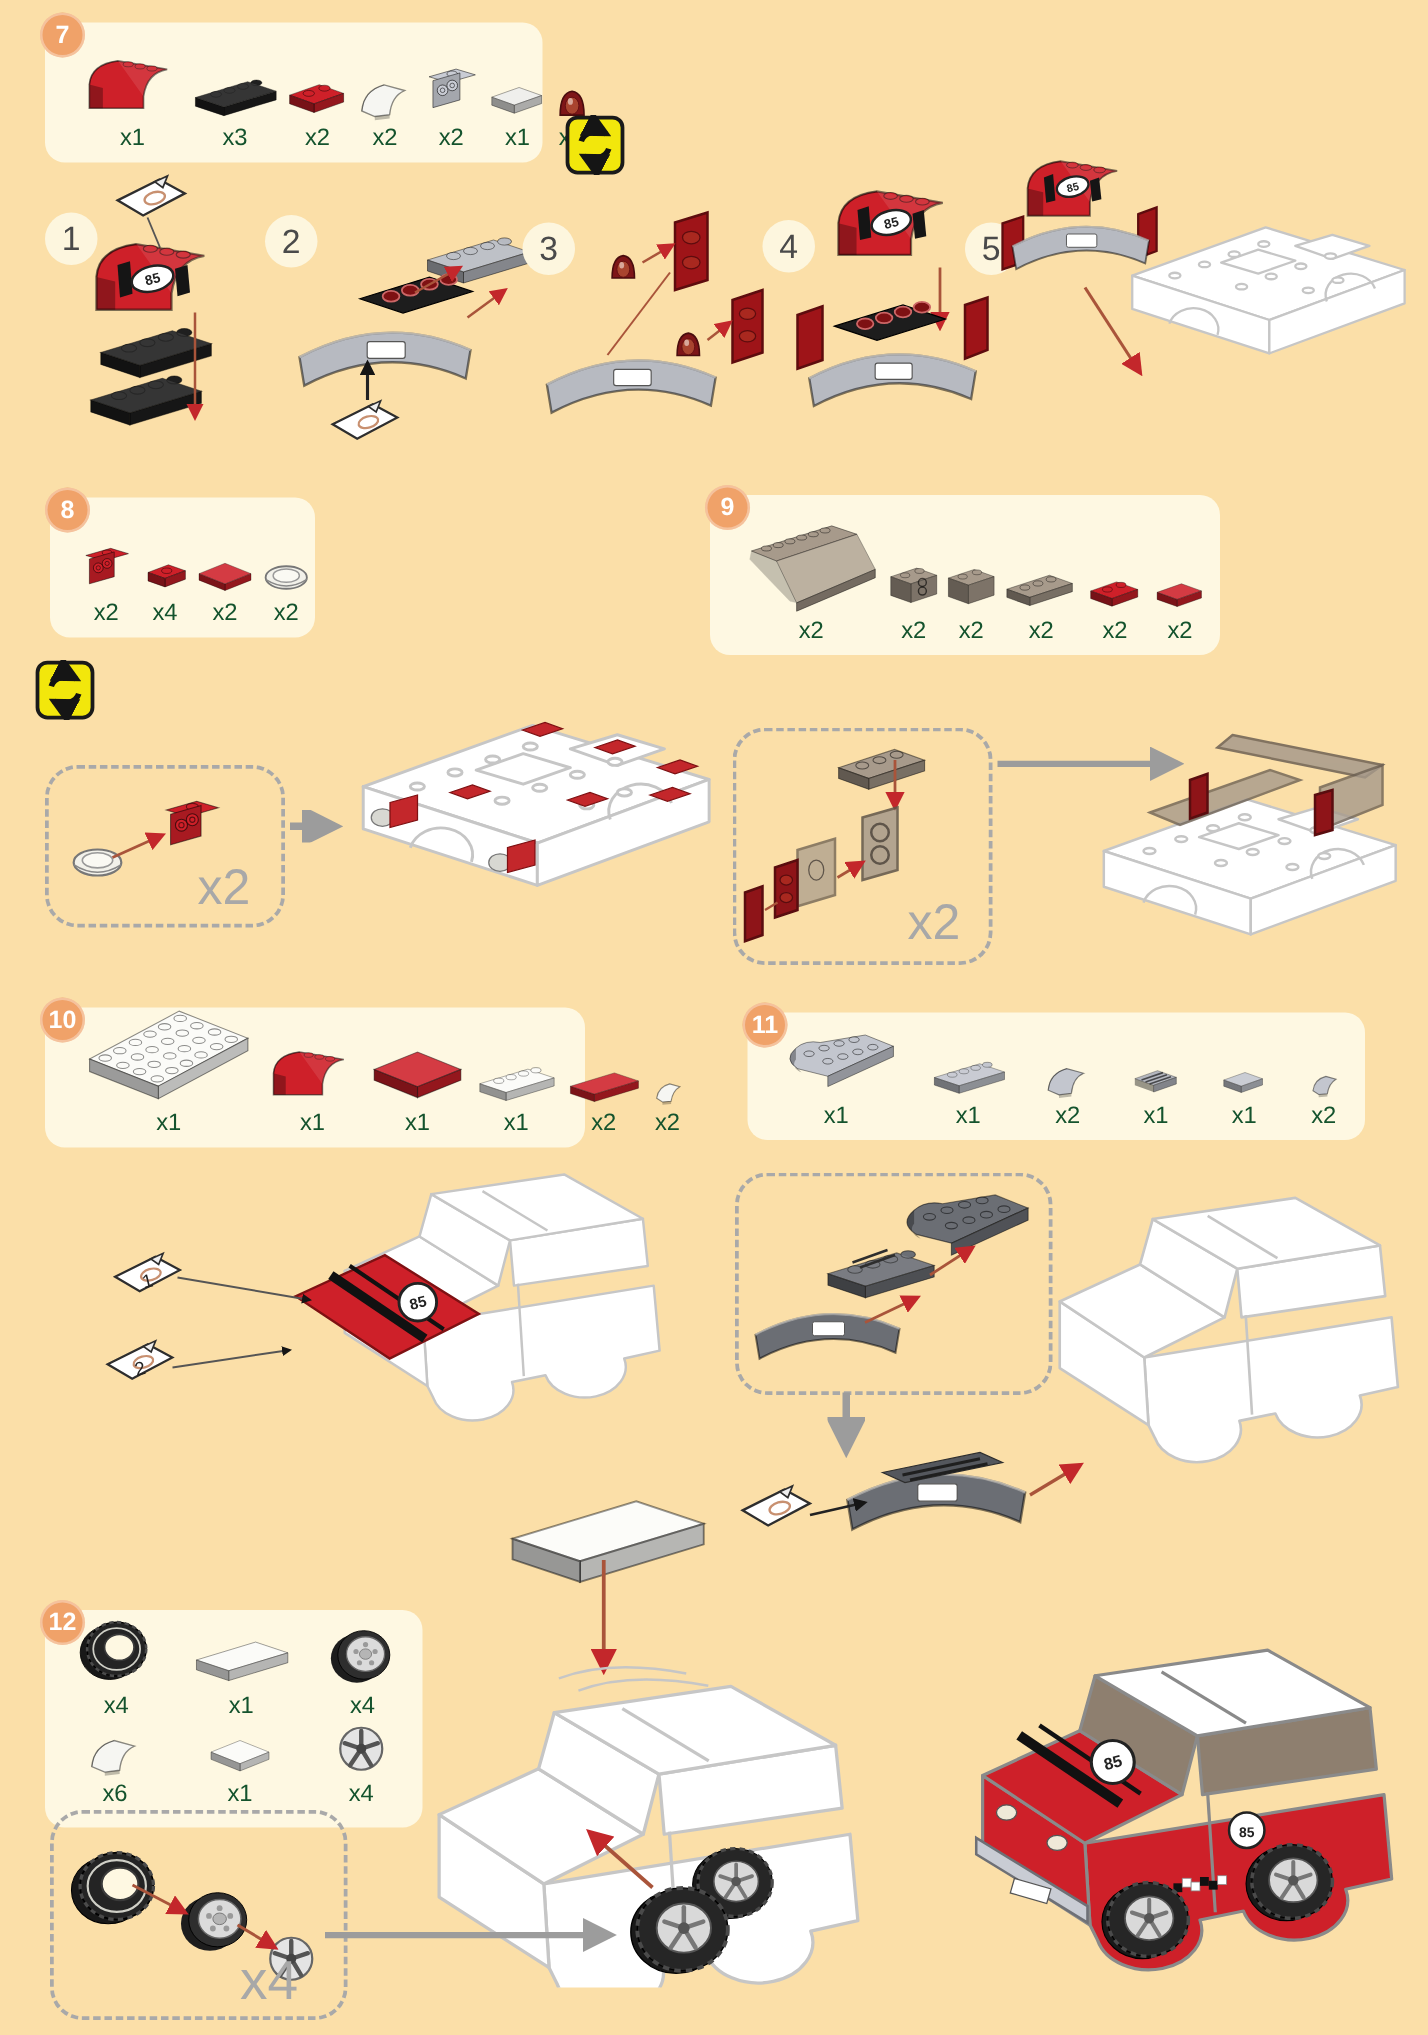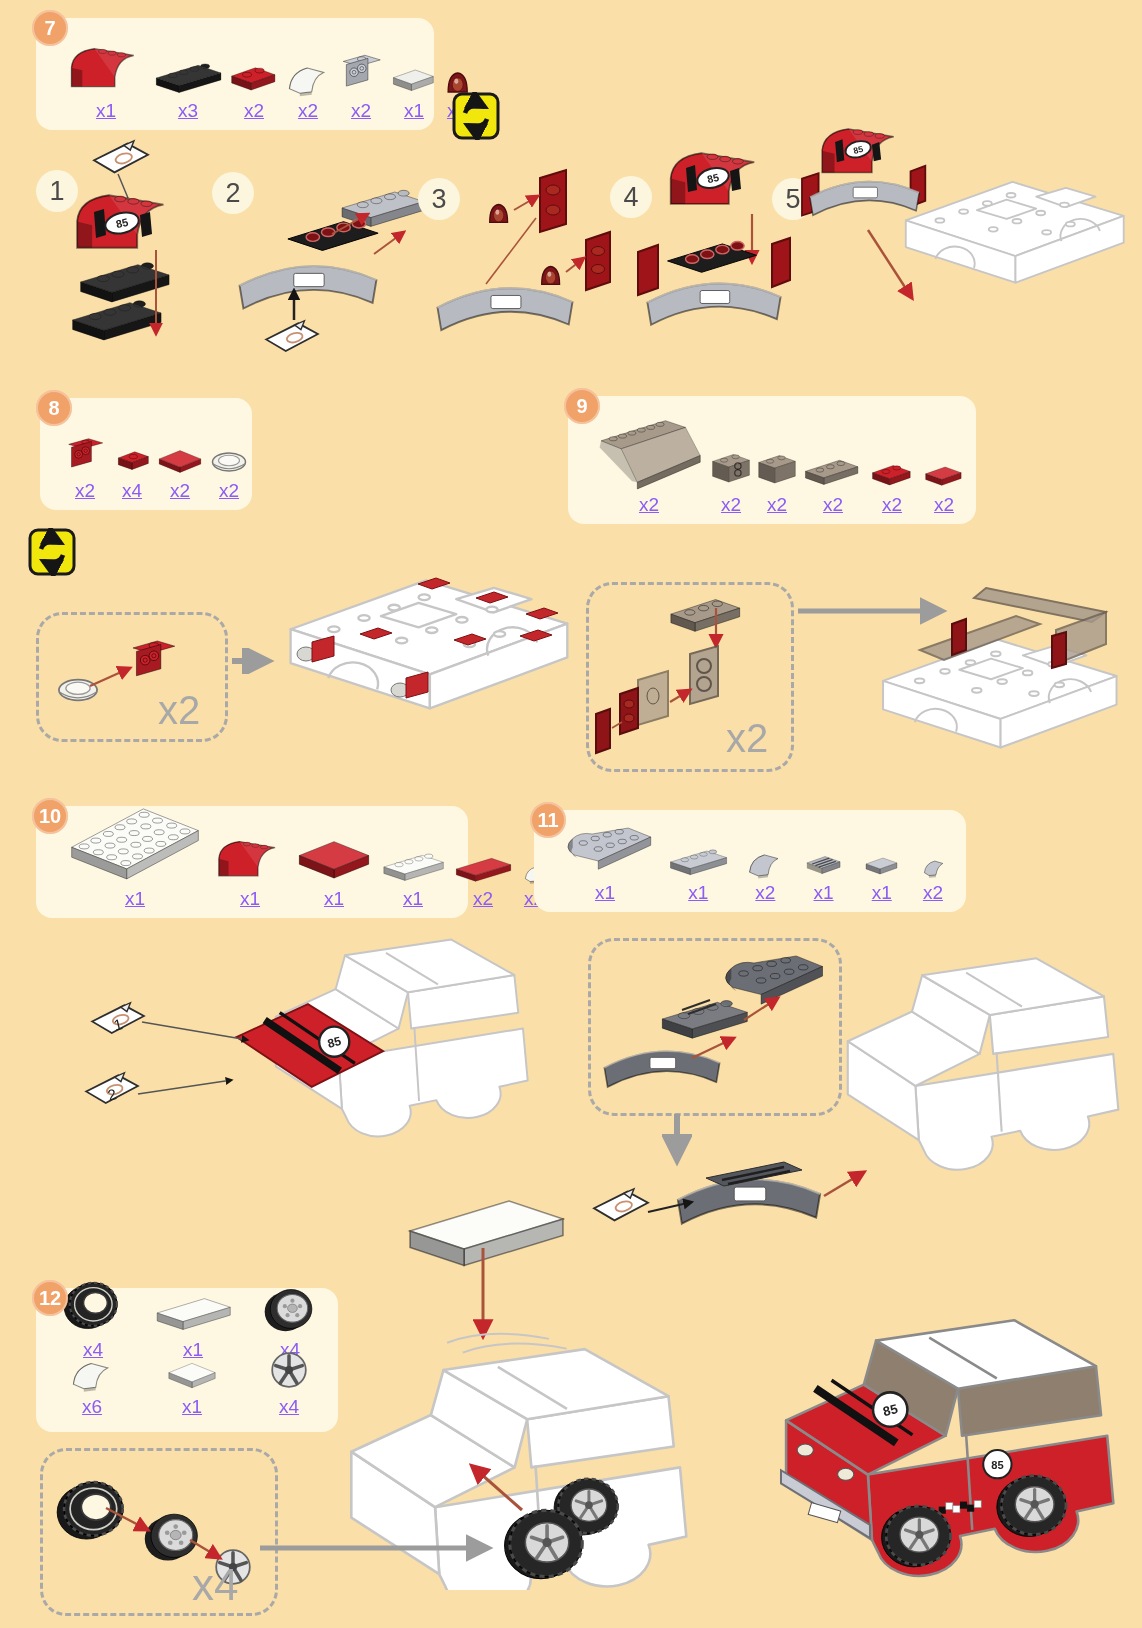--- a/index.html
+++ b/index.html
@@ -7,21 +7,21 @@
   .abs{position:absolute;}
   .panel{background:#FEF8E2;border-radius:16px;}
   .stepnum{width:36px;height:36px;border-radius:50%;background:#F0A269;color:#fff;font-weight:bold;
            display:flex;align-items:center;justify-content:center;font-size:20px;
            box-shadow:0 0 0 2px rgba(255,255,255,.35) inset;}
   .subnum{width:42px;height:42px;border-radius:50%;background:#FDF6DE;color:#4a4a4a;
           display:flex;align-items:center;justify-content:center;font-size:27px;}
   .parts{display:flex;align-items:flex-end;justify-content:space-between;height:100%;
          padding:14px 20px 8px 26px;box-sizing:border-box;}
   .part{display:flex;flex-direction:column;align-items:center;justify-content:flex-end;}
-  .qty{font-size:19px;color:#8b5cf6;margin-top:3px;text-align:center;text-decoration:underline;}
+  .qty{font-size:19px;color:#14532d;margin-top:3px;text-align:center;}
   .mult{color:#A8A8A8;font-size:40px;}
   .dash{border:3px dashed #A9A9A9;border-radius:26px;box-sizing:border-box;}
   svg text{font-family:"Liberation Sans",sans-serif;fill:#222;}
 </style>
 </head>
 <body>
 
 <div id="canvas">
 
 <svg width="0" height="0" style="position:absolute" aria-hidden="true">
@@ -709,21 +709,21 @@
         <text x="38" y="108" font-size="15" fill="#C98A50" text-anchor="middle" transform="rotate(-14 38 103)">1</text>
         <line x1="62" y1="100" x2="168" y2="118" stroke="#555" stroke-width="1.6" marker-end="url(#arK)"></line>
       </g>
   <g>
         <use href="#st" x="0" y="148" width="64" height="50"></use>
         <text x="32" y="178" font-size="15" fill="#C98A50" text-anchor="middle" transform="rotate(-14 32 173)">2</text>
         <line x1="58" y1="172" x2="152" y2="158" stroke="#555" stroke-width="1.6" marker-end="url(#arK)"></line>
       </g>
 </svg>
 
-<div class="panel abs" style="left:534px;top:810px;width:432px;height:102px">
+<div class="panel abs" style="left:598px;top:810px;width:494px;height:102px">
   <div class="stepnum abs" style="left:-4px;top:-8px">11</div>
   <div class="parts" style="padding:12px 16px 8px 22px">
     <div class="part">
           <svg width="98" height="54" viewBox="0 0 130 72" style="color:#C3C6CE">
             <use href="#p24r"></use>
           </svg>
           <span class="qty">x1</span>
         </div>
     <div class="part">
           <svg width="66" height="34" viewBox="0 0 120 60" style="color:#C3C6CE">
@@ -781,21 +781,21 @@
         <line x1="140" y1="44" x2="202" y2="31"></line>
       </g>
   <use href="#st" x="0" y="46" width="66" height="52"></use>
   <line x1="60" y1="72" x2="104" y2="62" stroke="#222" stroke-width="2.2" marker-end="url(#arK)"></line>
   <line x1="236" y1="56" x2="276" y2="32" stroke="#A9543A" stroke-width="2.6" marker-end="url(#arR)"></line>
 </svg>
 <svg class="abs" style="left:770px;top:928px" width="372" height="272" viewBox="0 0 440 320">
       <use href="#mc"></use>
     </svg>
 
-<div class="panel abs" style="left:36px;top:1288px;width:302px;height:144px">
+<div class="panel abs" style="left:36px;top:1288px;width:302px;height:174px">
   <div class="stepnum abs" style="left:-4px;top:-8px">12</div>
   <div class="parts" style="padding:14px 18px 2px 24px;height:52%">
     <div class="part">
           <svg width="66" height="60" viewBox="0 0 95 85">
             <use href="#tire"></use>
           </svg>
           <span class="qty">x4</span>
         </div>
     <div class="part">
           <svg width="86" height="46" viewBox="0 0 120 60" style="color:#FBFBF8">

